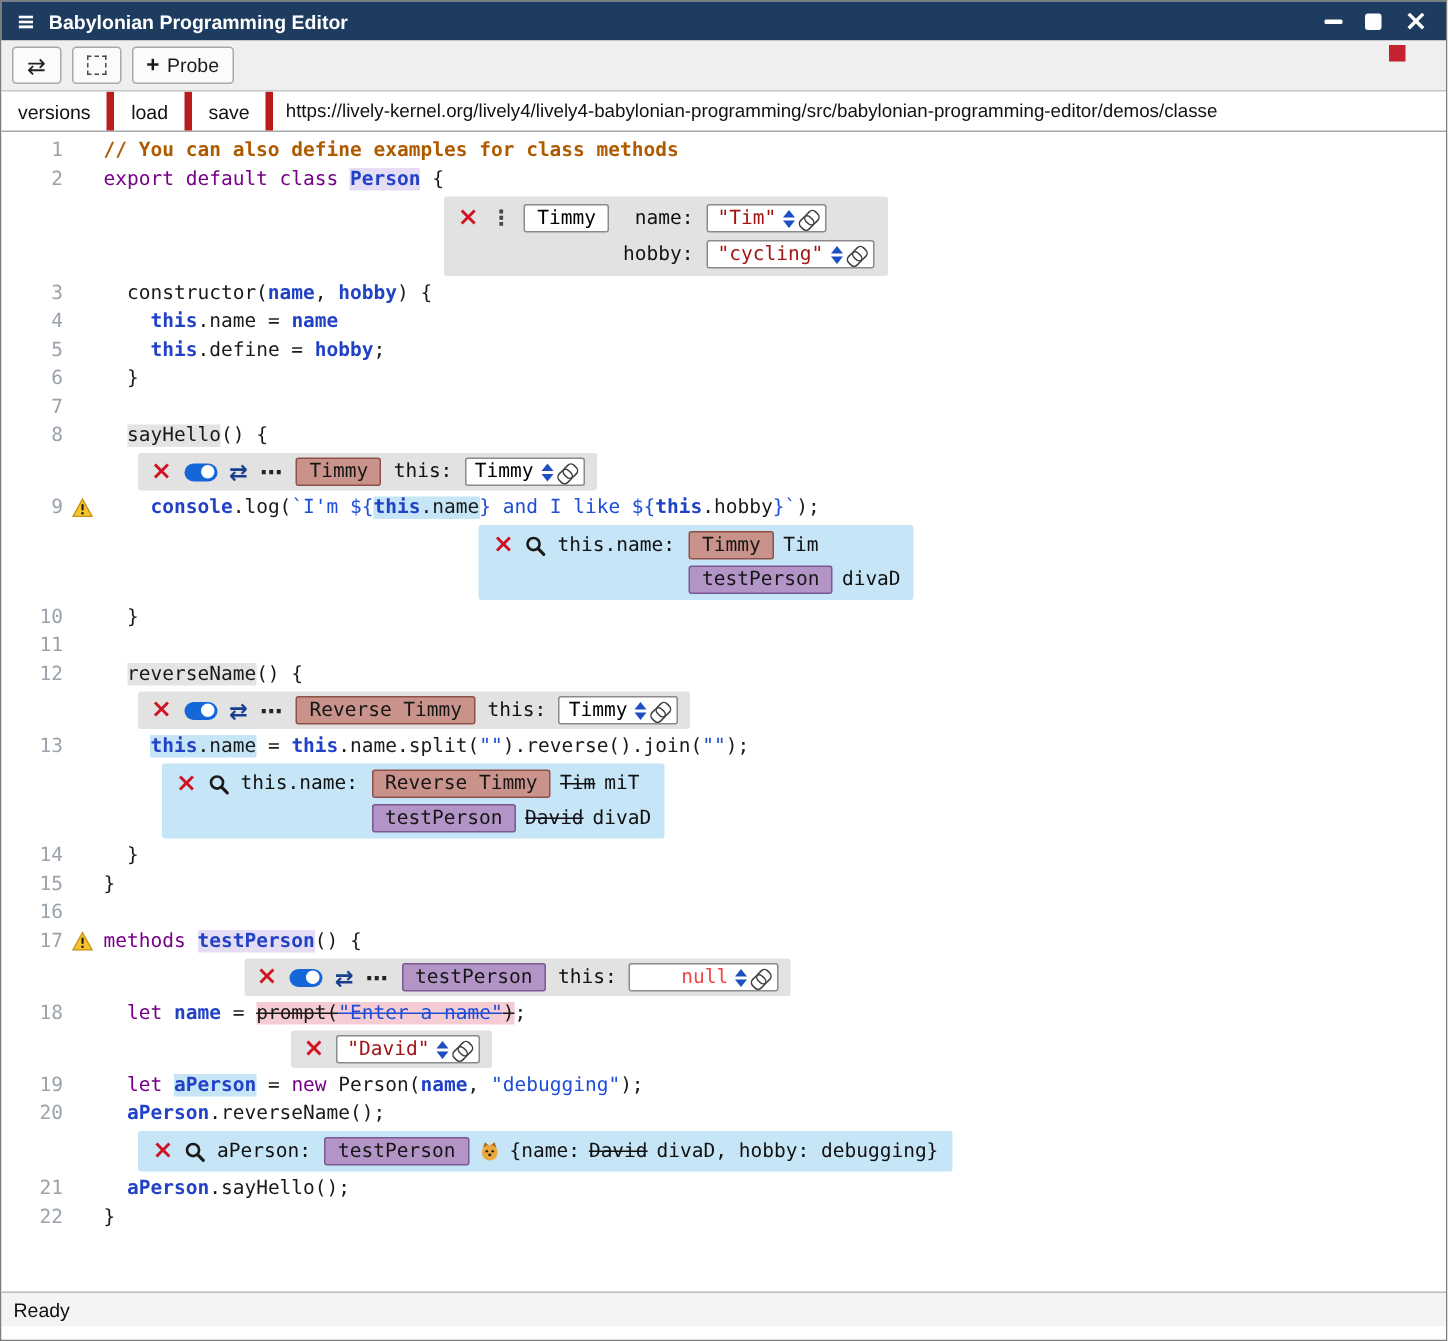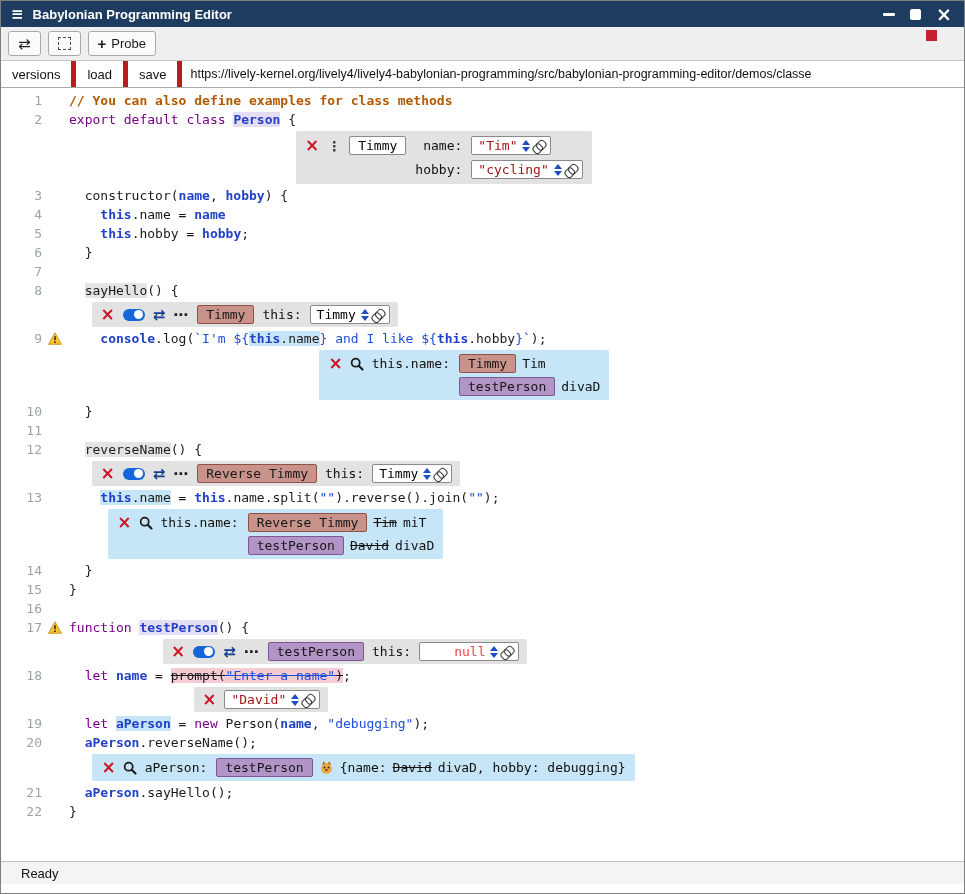--- a/index.html
+++ b/index.html
@@ -68,21 +68,21 @@
   .i-ellipsis{color:#222;font-weight:bold;font-size:15px;letter-spacing:1px;}
   .stepper{flex-direction:column;gap:2px;}
   .tri-up{width:0;height:0;border-left:4px solid transparent;border-right:4px solid transparent;border-bottom:5px solid #1c4fc0;}
   .tri-down{width:0;height:0;border-left:4px solid transparent;border-right:4px solid transparent;border-top:5px solid #1c4fc0;}
   .chain{display:inline-block;width:9px;height:13px;position:relative;transform:rotate(45deg);}
   .chain::before,.chain::after{content:"";position:absolute;left:1px;width:7px;height:8px;border:1.5px solid #3c3c3c;border-radius:3.5px;}
   .chain::before{top:0;}
   .chain::after{top:5px;}
   .i-svg{width:15px;height:15px;}
   .i-svg svg{display:block;}
-  .statusbar{height:23px;background:#f4f4f4;border-top:1px solid #bdbdbd;display:flex;align-items:center;padding:0 20px;font-size:13px;flex:0 0 auto;color:#111;}
+  .statusbar{height:23px;background:#f4f4f4;border-top:1px solid #bdbdbd;display:flex;align-items:center;padding:0 8px;font-size:13px;flex:0 0 auto;color:#111;}
   .footer-strip{height:9px;background:#fff;flex:0 0 auto;}
 </style>
 </head>
 <body>
 
 <div class="window">
   <div class="titlebar">
     <span class="menu-icon">≡</span>
     <span class="title">Babylonian Programming Editor</span>
     <div class="win-controls">
@@ -173,21 +173,21 @@
           <span class="line-content"><span class="tok tk-p">  constructor(</span><span class="tok tk-v">name</span><span class="tok tk-p">, </span><span class="tok tk-v">hobby</span><span class="tok tk-p">) {</span></span>
         </div>
         <div class="code-line">
           <span class="gutter">4</span>
           <span class="gslot"></span>
           <span class="line-content"><span class="tok tk-p">    </span><span class="tok tk-v">this</span><span class="tok tk-p">.name = </span><span class="tok tk-v">name</span></span>
         </div>
         <div class="code-line">
           <span class="gutter">5</span>
           <span class="gslot"></span>
-          <span class="line-content"><span class="tok tk-p">    </span><span class="tok tk-v">this</span><span class="tok tk-p">.hobby = </span><span class="tok tk-v">hobby</span><span class="tok tk-p">;</span></span>
+          <span class="line-content"><span class="tok tk-p">    </span><span class="tok tk-v">this</span><span class="tok tk-p">.define = </span><span class="tok tk-v">hobby</span><span class="tok tk-p">;</span></span>
         </div>
         <div class="code-line">
           <span class="gutter">6</span>
           <span class="gslot"></span>
           <span class="line-content"><span class="tok tk-p">  }</span></span>
         </div>
         <div class="code-line">
           <span class="gutter">7</span>
           <span class="gslot"></span>
           <span class="line-content"></span>
@@ -349,21 +349,21 @@
           <span class="gutter">17</span>
           <span class="gslot">
             <span class="icn i-svg">
               <svg width="14" height="13" viewBox="0 0 16 15">
                 <path d="M8 0.8 L15.4 14.2 H0.6 Z" fill="#f6c32c" stroke="#c79015" stroke-width="1"></path>
                 <rect x="7.2" y="4.6" width="1.7" height="5" rx="0.8" fill="#222"></rect>
                 <circle cx="8" cy="11.7" r="1" fill="#222"></circle>
               </svg>
             </span>
           </span>
-          <span class="line-content"><span class="tok tk-k">function </span><span class="tok tk-v bg-lav">testPerson</span><span class="tok tk-p">() {</span></span>
+          <span class="line-content"><span class="tok tk-k">methods </span><span class="tok tk-v bg-lav">testPerson</span><span class="tok tk-p">() {</span></span>
         </div>
         <div class="widget-line">
           <span class="gutter"></span>
           <span class="gslot"></span>
           <div class="widget instance-widget" style="margin-left: 12ch;">
             <span class="icn i-close">×</span>
             <span class="icn toggle">
               <span class="knob"></span>
             </span>
             <span class="icn i-swap">⇄</span>

